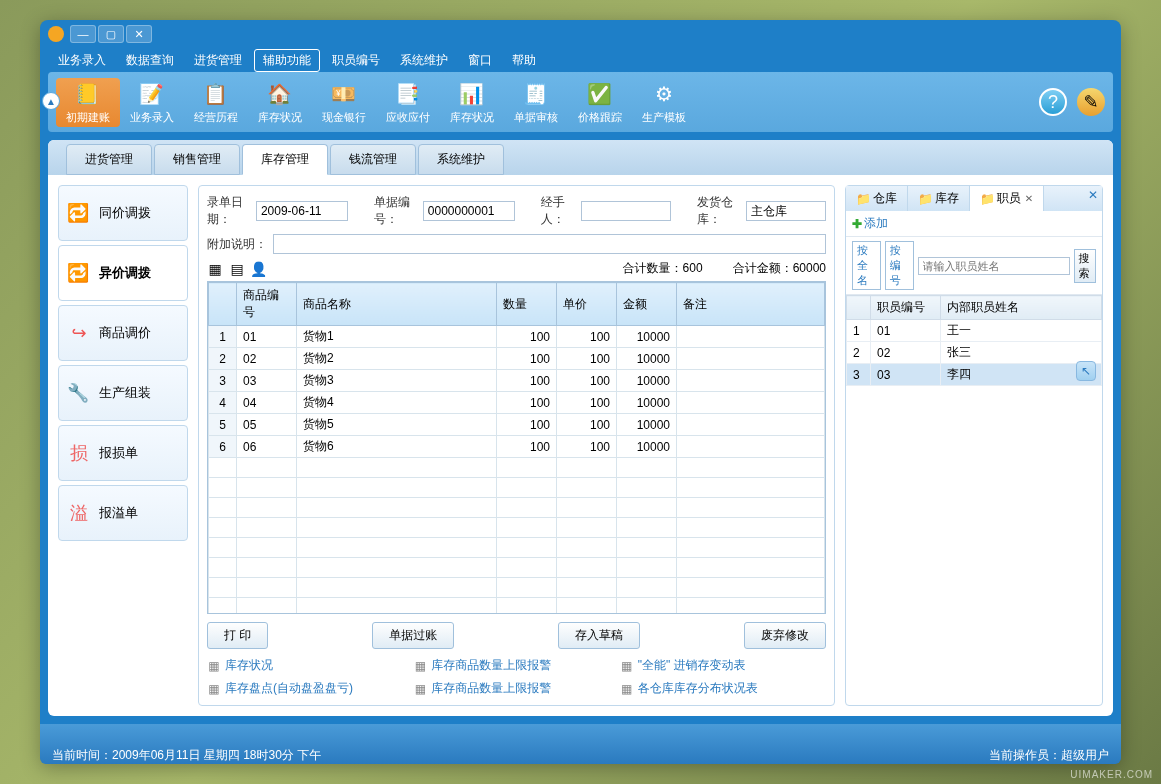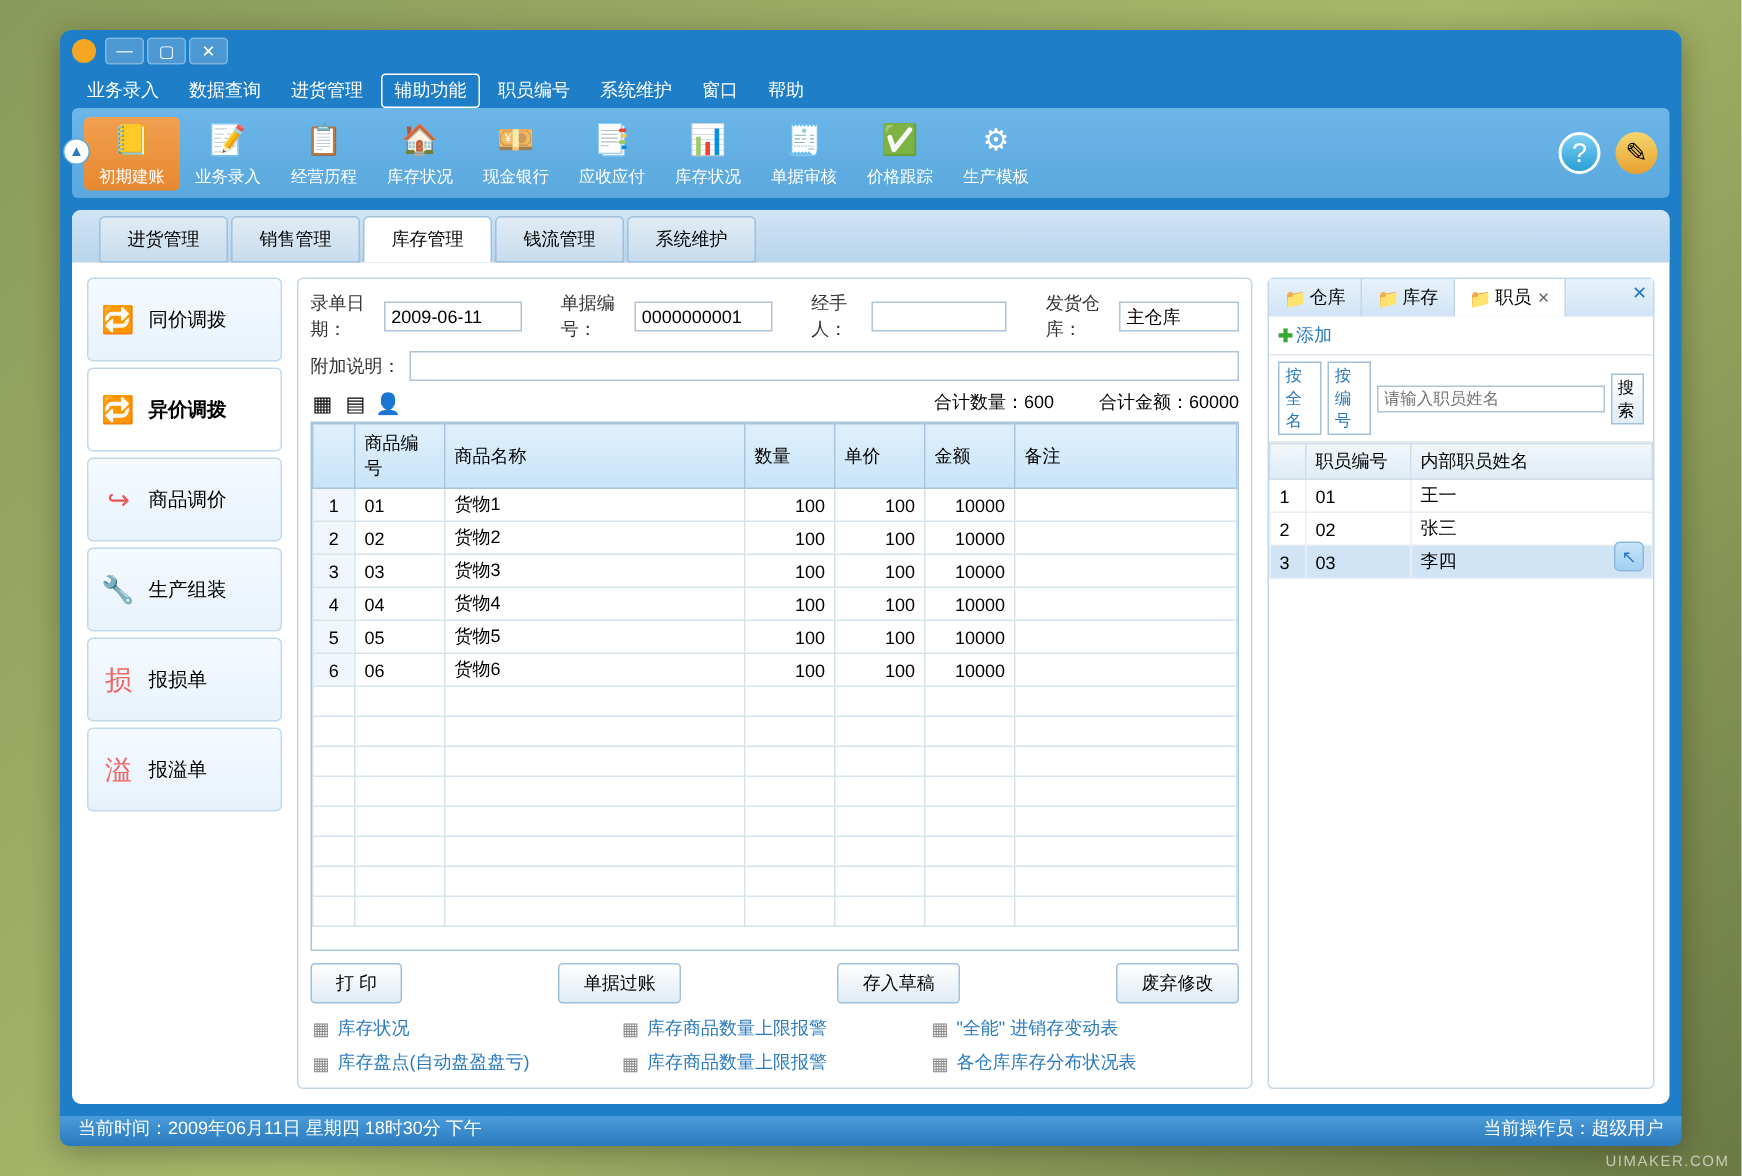--- a/index.html
+++ b/index.html
@@ -66,21 +66,21 @@
 .rp-search { padding: 4px 6px; display: flex; gap: 4px; align-items: center; border-bottom: 1px solid #e0e8f0; }
 .rp-search .toggle { border: 1px solid #a0c0dc; padding: 1px 4px; cursor: pointer; color: #2a7abf; font-size: 11px; }
 .rp-search input { flex: 1; border: 1px solid #b0c4d8; height: 18px; padding: 0 4px; font-size: 11px; }
 .rp-search .sbtn { border: 1px solid #a0c0dc; padding: 1px 4px; cursor: pointer; background: linear-gradient(#fefefe, #e0ecf5); font-size: 11px; }
 .rp-grid { flex: 1; overflow: auto; position: relative; }
 .rp-grid table { width: 100%; border-collapse: collapse; }
 .rp-grid th { background: linear-gradient(#f0f6fb, #e0ecf5); border: 1px solid #d0dce8; padding: 3px 6px; font-weight: normal; text-align: left; }
 .rp-grid td { border: 1px solid #e8eef4; padding: 2px 6px; height: 20px; }
 .rp-grid .sel td { background: #d0e4f5; }
 .cursor-badge { position: absolute; right: 6px; top: 66px; width: 20px; height: 20px; background: linear-gradient(#c8e4f8, #a0d0f0); border: 1px solid #88b8e0; border-radius: 4px; display: flex; align-items: center; justify-content: center; font-size: 12px; color: #2a7abf; }
-.statusbar { height: 20px; background: linear-gradient(#4a9bd8, #2a7abf); color: #fff; display: flex; align-items: flex-start; padding: 0 12px; font-size: 12px; border-radius: 0 0 6px 6px; }
+.statusbar { height: 40px; background: linear-gradient(#4a9bd8, #2a7abf); color: #fff; display: flex; align-items: flex-end; padding: 0 12px; font-size: 12px; border-radius: 0 0 6px 6px; }
 .statusbar .right { margin-left: auto; }
 .watermark { position: absolute; bottom: 4px; right: 8px; color: rgba(255,255,255,0.6); font-size: 10px; letter-spacing: 1px; }
 </style>
 </head>
 <body>
 
 <div class="window">
   <div class="titlebar">
     <div class="logo"></div>
     <div class="win-controls">

